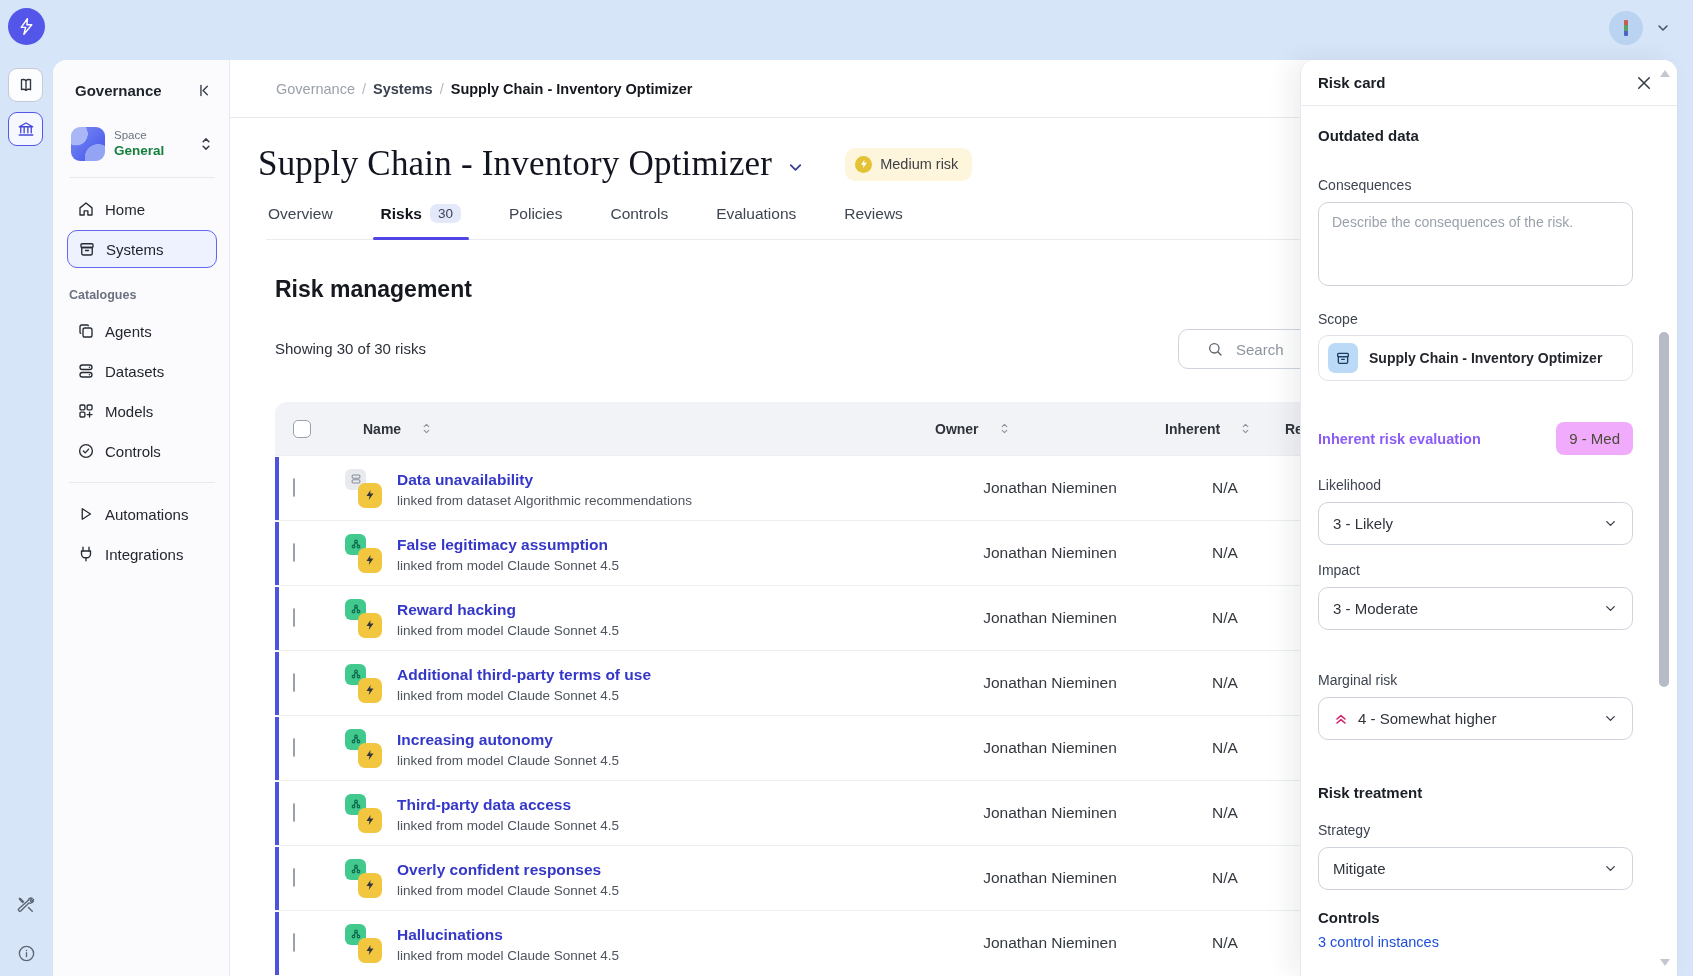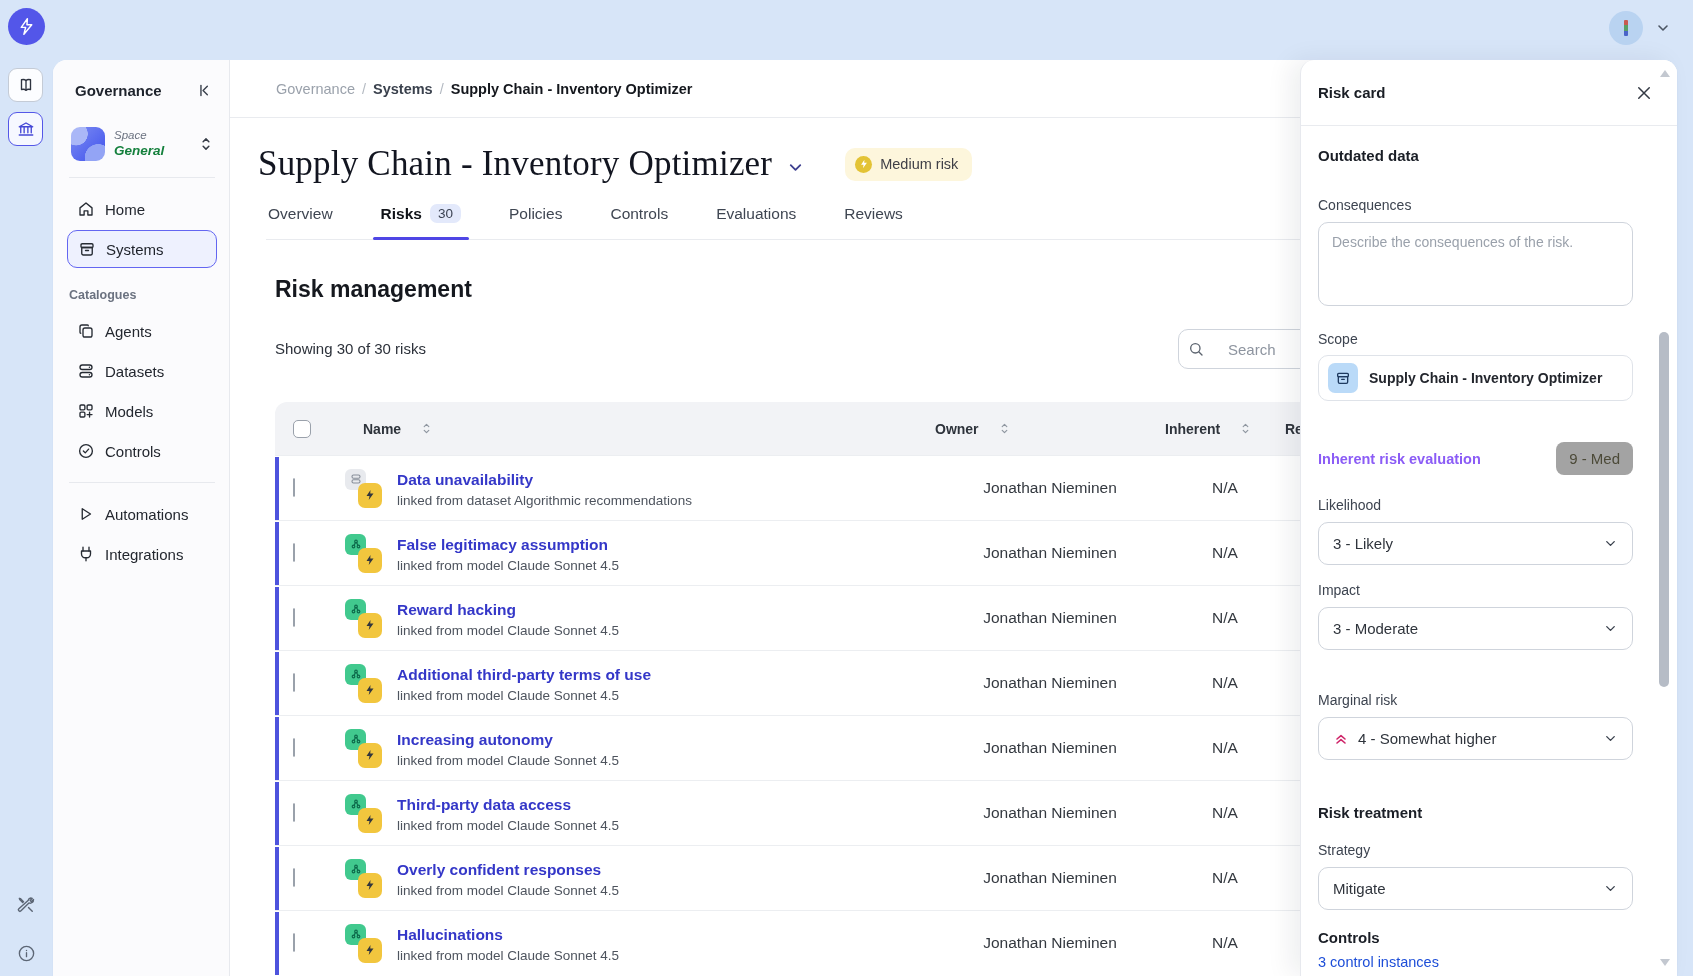--- a/index.html
+++ b/index.html
@@ -26,21 +26,21 @@
 
   
   .canvas { position:absolute; left:53px; top:60px; width:1624px; height:916px; background:#ffffff;
           border-radius:14px 14px 0 0; overflow:hidden; display:flex; box-shadow:0 1px 2px rgba(20,30,60,.06); }
 
   
   .sidebar { width:177px; min-width:177px; background:#fbfbfd; border-right:1px solid #e7e9ee; padding:22px 12px 0 14px; }
   .sb-head { display:flex; align-items:center; justify-content:space-between; padding:0 4px 0 8px; }
   .sb-title { font-size:15px; font-weight:700; color:#1e232c; }
   .collapse { color:#3a414d; cursor:pointer; }
-  .space-row { margin-top:24px; display:flex; align-items:center; gap:9px; padding:4px 4px 4px 4px;font-style:italic; }
+  .space-row { margin-top:24px; display:flex; align-items:center; gap:9px; padding:4px 4px 4px 4px; }
   .space-ava { width:34px; height:34px; border-radius:9px;
        background:radial-gradient(120% 120% at 15% 20%, #aab7f7 0 28%, rgba(0,0,0,0) 29%),
                   radial-gradient(130% 130% at 80% 90%, #93a4f5 0 30%, rgba(0,0,0,0) 31%),
                   linear-gradient(135deg,#7d8df3,#3f51ec); }
   .space-txt { flex:1; line-height:1.2; }
   .space-label { font-size:11.5px; color:#6b7280; }
   .space-name { font-size:13.5px; font-weight:700; color:#15803d; }
   .space-chev { color:#353b46; }
   .sb-div { height:1px; background:#e7e9ee; margin:12px 2px; }
   .sb-item { display:flex; align-items:center; gap:10px; height:38px; padding:0 10px; border-radius:10px;
@@ -69,21 +69,21 @@
   .tab { font-size:15.5px; color:#3f4652; padding:0 2px 16px 2px; display:flex; align-items:center; gap:8px; cursor:pointer; position:relative; }
   .tab.active { color:#101318; font-weight:700; }
   .tab.active::after { content:""; position:absolute; left:-6px; right:-6px; bottom:-1px; height:3.5px; background:#4f46e5; border-radius:2px; }
   .tab-count { background:#e3e9fb; color:#3b4252; font-size:13.5px; font-weight:400; border-radius:7px; padding:2px 8px; }
 
   .content { padding-left:45px; position:relative;margin-top:6px; }
   .h2 { margin-top:36px; font-size:23px; font-weight:700; color:#15181e; }
   .list-row { position:relative; margin-top:26px; height:40px; }
   .showing { font-size:15px; color:#2c313a; line-height:40px; }
   .search-wrap { position:absolute; left:903px; top:0; width:200px; height:40px; border:1px solid #cfd4dc;
-       border-radius:10px; display:flex; align-items:center; padding-left:9px; gap:24px; background:#fff; }
+       border-radius:10px; display:flex; align-items:center; padding-left:28px; gap:13px; background:#fff; }
   .search-wrap input { border:none; outline:none; font-size:15px; color:#333; width:120px; background:transparent;
        font-family:"Liberation Sans", sans-serif; }
   .search-wrap input::placeholder { color:#8d949f; }
   .search-ico { color:#5b636e; }
 
   .table { margin-top:33px; width:1390px; border-radius:12px 12px 0 0; }
   .thead { background:#f2f3f6; border-radius:12px 12px 0 0; height:53px; display:grid;
        grid-template-columns:44px 598px 230px 120px 1fr; align-items:center; padding-left:18px;
        font-size:14px; font-weight:700; color:#2e333b; }
   .th { display:flex; align-items:center; gap:20px; }
@@ -101,40 +101,40 @@
   .ric .back.dataset { background:#e8eaee; color:#878e99; }
   .ric .front { position:absolute; left:13px; top:14px; width:24px; height:25px; border-radius:7px;
        background:#f2c63e; display:flex; align-items:center; justify-content:center; color:#33363d; }
   .rname { font-size:15.5px; font-weight:700; color:#3437c8; cursor:pointer; }
   .rsub { font-size:13.5px; color:#4e545e; margin-top:4px; }
   .rowner,.rinh,.rres { font-size:15.5px; color:#33383f;text-align:center; }
 
   
   .panel { position:absolute; left:1300px; top:60px; width:377px; height:916px; background:#fff;
        border-radius:14px 14px 0 0; border-left:1px solid #e7e9ee; box-shadow:-10px 0 26px rgba(15,23,42,.07); }
-  .panel-head { height:66px; border-bottom:1px solid #e9ebef; display:flex; align-items:center;
+  .panel-head { height:46px; border-bottom:1px solid #e9ebef; display:flex; align-items:center;
        justify-content:space-between; padding:0 24px 0 17px;gap:24px; }
   .panel-title { font-size:15px; font-weight:700; color:#191d24; }
   .close-x { color:#343a44; cursor:pointer; }
   .panel-body { position:relative; padding:0 44px 0 17px; height:858px; overflow:hidden; }
   .pb-riskname { margin-top:21px; font-size:15px; font-weight:700; color:#1a1e26; }
   .flabel { font-size:14px; color:#3d4450; }
   .lbl-conseq { margin-top:33px; }
   .pb-textarea { margin-top:9px; width:100%; height:84px; border:1px solid #cfd4dc; border-radius:10px;
        resize:none; padding:11px 13px; font-size:14px; font-family:"Liberation Sans", sans-serif; color:#333; outline:none; }
   .pb-textarea::placeholder { color:#9aa1ab; }
   .lbl-scope { margin-top:21px; }
   .scope-box { margin-top:8px; height:46px; border:1px solid #dfe3e9; border-radius:10px; display:flex;
        align-items:center; gap:11px; padding-left:9px; cursor:pointer; }
   .scope-ico { width:30px; height:30px; border-radius:7px; background:#badaf8; display:flex; align-items:center;
        justify-content:center; color:#1e3a5f; }
   .scope-txt { font-size:14px; font-weight:600; color:#23262d; }
   .inh-row { margin-top:41px; display:flex; align-items:center; justify-content:space-between; }
   .inh-label { font-size:14.5px; font-weight:700; color:#8b5cf6; }
-  .inh-badge { background:#a3a3a3; color:#4c4a38; border-radius:8px; padding:8px 13px; font-size:15px; }
+  .inh-badge { background:#f0abfc; color:#4c4a38; border-radius:8px; padding:8px 13px; font-size:15px; }
   .lbl-like { margin-top:22px; }
   .select { margin-top:9px; height:43px; border:1px solid #cfd4dc; border-radius:10px; display:flex;
        align-items:center; padding:0 14px; font-size:15px; color:#2f343c; cursor:pointer; }
   .select .grow { flex:1; display:flex; align-items:center; gap:9px; }
   .select .chev { color:#3a414d; }
   .lbl-impact { margin-top:17px; }
   .lbl-marg { margin-top:42px; }
   .dbl-chev { color:#cf2569; }
   .pb-treat { margin-top:44px; font-size:15px; font-weight:700; color:#1a1e26; }
   .lbl-strat { margin-top:21px; }

